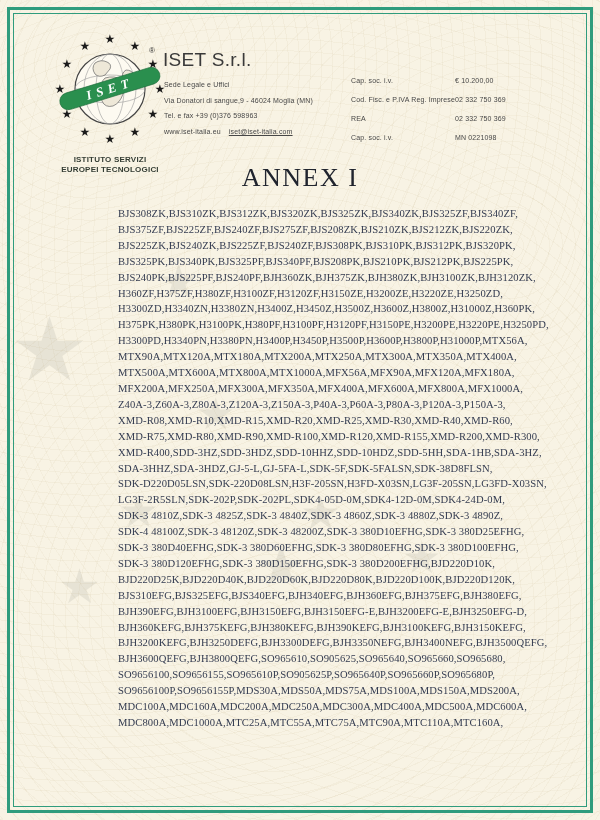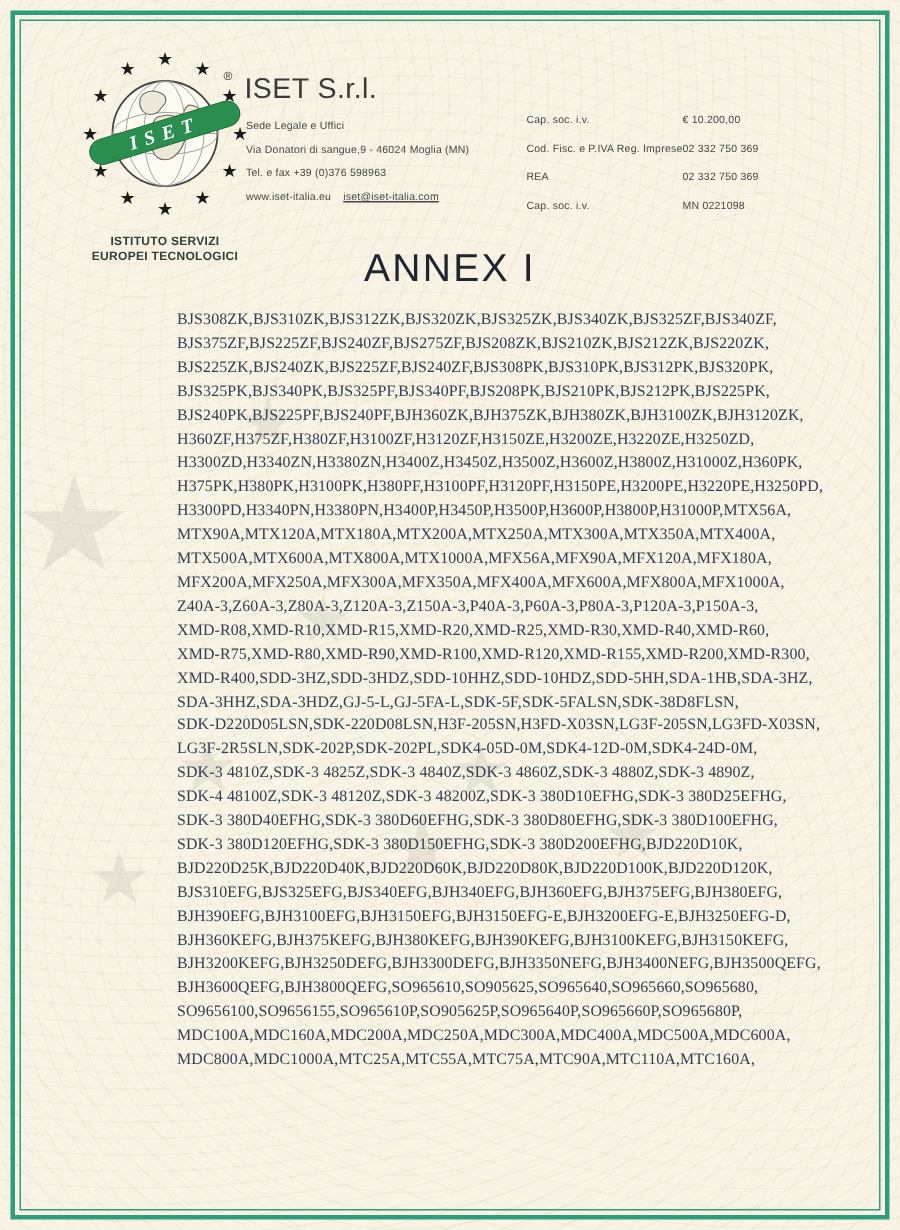--- a/index.html
+++ b/index.html
@@ -25,21 +25,21 @@
   .addr{position:absolute;left:164px;top:77px;font-size:7px;color:#474747;line-height:15.5px;letter-spacing:.15px;}
   .addr .email{text-decoration:underline;margin-left:8px;}
 
   .registry{position:absolute;left:351px;top:77px;width:215px;font-size:7px;color:#474747;letter-spacing:.15px;}
   .reg-row{display:flex;height:19px;}
   .reg-label{width:104px;flex:none;}
   .reg-value{flex:1;}
 
   
   .annex-title{position:absolute;left:0;right:0;top:163px;text-align:center;
-    font-family:Liberation Sans, sans-serif;font-size:26px;letter-spacing:1.5px;color:#20242e;}
+    font-family:Liberation Serif, serif;font-size:26px;letter-spacing:1.5px;color:#20242e;}
   .codes{position:absolute;left:118px;top:206px;width:430px;
     font-family:"Liberation Serif",serif;font-size:10.6px;line-height:15.9px;
     color:#333b50;letter-spacing:.1px;}
   .code-line{white-space:nowrap;}
 </style>
 </head>
 <body>
 
 <div class="page">
 
@@ -185,20 +185,21 @@
 
 
       <div class="code-line">BJH360KEFG,BJH375KEFG,BJH380KEFG,BJH390KEFG,BJH3100KEFG,BJH3150KEFG,</div>
 
       <div class="code-line">BJH3200KEFG,BJH3250DEFG,BJH3300DEFG,BJH3350NEFG,BJH3400NEFG,BJH3500QEFG,</div>
 
       <div class="code-line">BJH3600QEFG,BJH3800QEFG,SO965610,SO905625,SO965640,SO965660,SO965680,</div>
 
       <div class="code-line">SO9656100,SO9656155,SO965610P,SO905625P,SO965640P,SO965660P,SO965680P,</div>
 
+      <div class="code-line">SO9656100P,SO9656155P,MDS30A,MDS50A,MDS75A,MDS100A,MDS150A,MDS200A,</div>
 
 
       <div class="code-line">MDC100A,MDC160A,MDC200A,MDC250A,MDC300A,MDC400A,MDC500A,MDC600A,</div>
 
       <div class="code-line">MDC800A,MDC1000A,MTC25A,MTC55A,MTC75A,MTC90A,MTC110A,MTC160A,</div>
 
     </div>
 
 </div>
 

